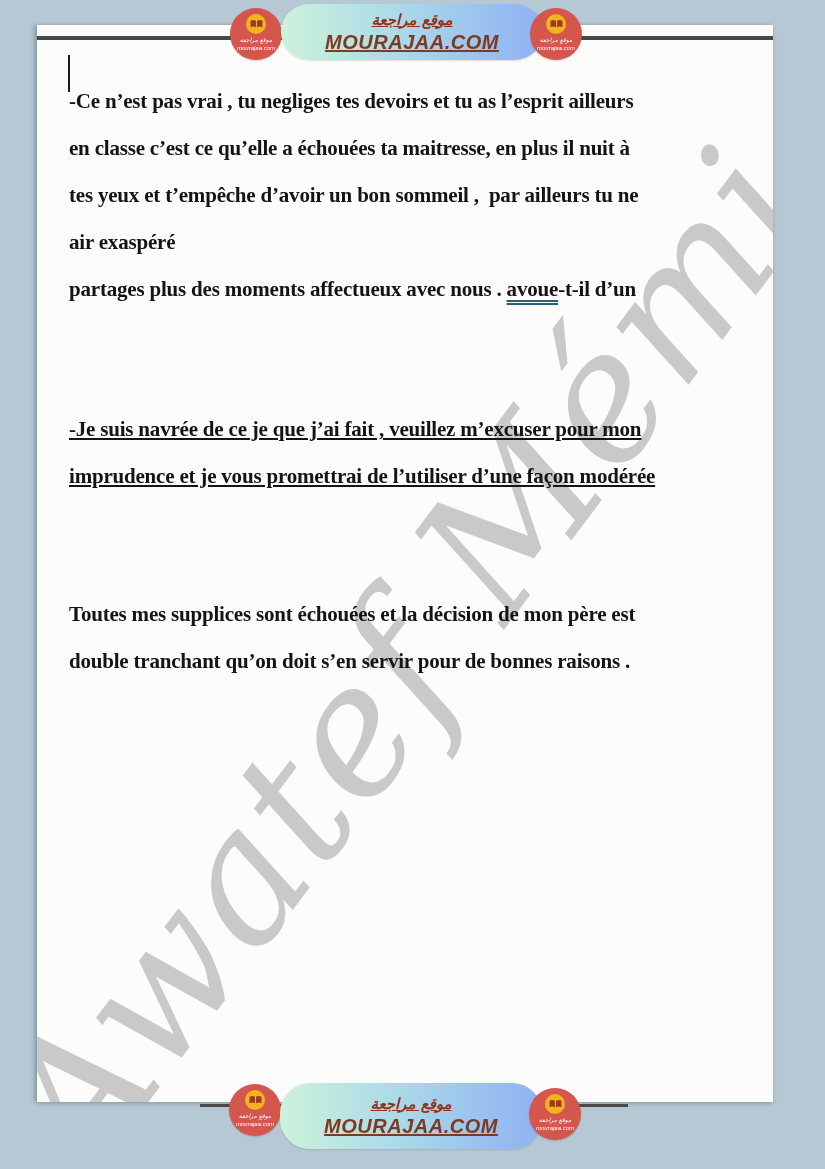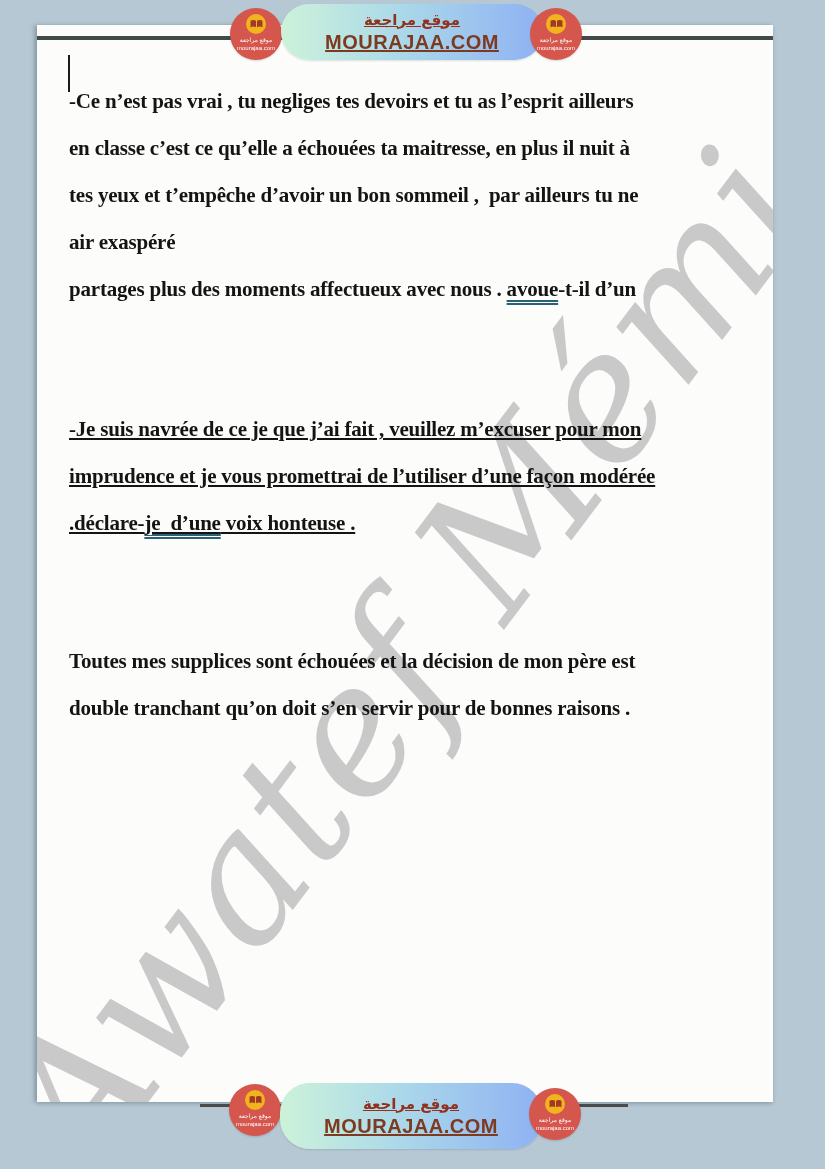--- a/index.html
+++ b/index.html
@@ -48,21 +48,21 @@
     text-decoration-style:double;
     text-decoration-color:#2c6077;
     text-underline-offset:4px;
   }
   .text-cursor{
     position:absolute;left:31px;top:30px;width:2px;height:37px;
     background:#1a1a1a;z-index:3;
   }
 
   
-  .badge{position:absolute;width:352px;height:64px;z-index:5;}
+  .badge{position:absolute;width:352px;height:64px;z-index:5;font-style:italic;}
   .badge.header{left:230px;top:3px;}
   .badge.footer{left:229px;top:1082px;height:72px;}
   .pill{
     position:absolute;left:51px;top:1px;width:262px;height:56px;
     border-radius:30px;
     background:linear-gradient(90deg,#cdf2da 0%,#abd9e9 45%,#8fb1f3 100%);
     display:flex;flex-direction:column;align-items:center;justify-content:center;
     box-shadow:0 1px 2px rgba(0,0,0,.12);
   }
   .badge.footer .pill{height:66px;}
@@ -111,21 +111,20 @@
         <div class="para">
           <div class="line"><span>-Ce n’est pas vrai , tu negliges tes devoirs et tu as l’esprit ailleurs</span></div>
           <div class="line"><span>en classe c’est ce qu’elle a échouées ta maitresse, en plus il nuit à</span></div>
           <div class="line"><span>tes yeux et t’empêche d’avoir un bon sommeil ,  par ailleurs tu ne</span></div>
           <div class="line"><span>air exaspéré</span></div>
           <div class="line"><span>partages plus des moments affectueux avec nous . </span><span class="dbl-underline">avoue</span><span>-t-il d’un</span></div>
         </div>
         <div class="para">
           <div class="line"><span>-Je suis navrée de ce je que j’ai fait , veuillez m’excuser pour mon</span></div>
           <div class="line"><span>imprudence et je vous promettrai de l’utiliser d’une façon modérée</span></div>
-          <div class="line"><span>.déclare-</span><span class="dbl-underline">je  d’une</span><span> voix honteuse .</span></div>
         </div>
         <div class="para">
           <div class="line"><span>Toutes mes supplices sont échouées et la décision de mon père est</span></div>
           <div class="line"><span>double tranchant qu’on doit s’en servir pour de bonnes raisons .</span></div>
         </div>
       </div>
   </div>
 
   <div class="scan-line-bottom"></div>
 

